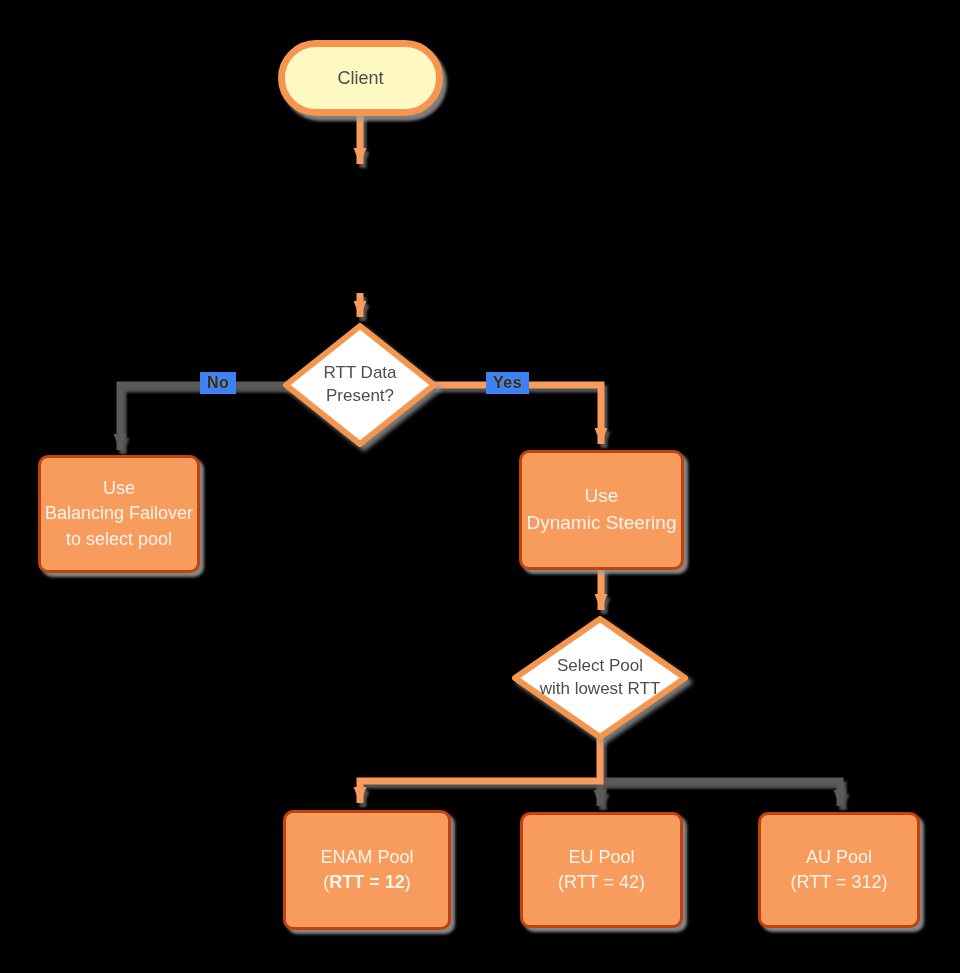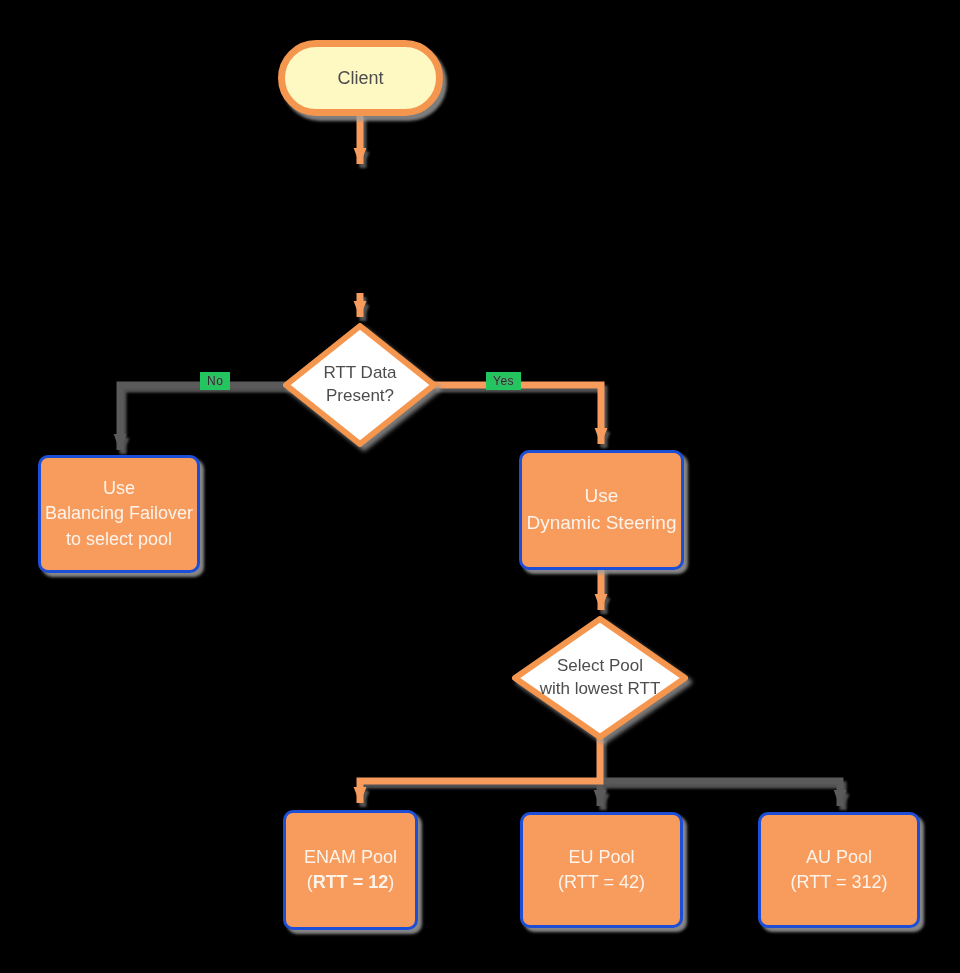--- a/index.html
+++ b/index.html
@@ -5,38 +5,38 @@
   html,body{margin:0;padding:0;background:#000;}
   .canvas{
     position:relative;width:960px;height:973px;background:#000000;
     font-family:"Liberation Sans",sans-serif;overflow:hidden;
   }
   .edges-svg{position:absolute;left:0;top:0;width:960px;height:973px;
     filter:drop-shadow(3px 4px 1px rgba(150,150,150,0.55));}
   .node{position:absolute;display:flex;flex-direction:column;align-items:center;
     justify-content:center;text-align:center;box-sizing:border-box;}
   .action{
-    background:#F89C5E;color:#FCF3EB;border:3px solid #1d4ed8;border-radius:10px;
+    background:#F89C5E;color:#FCF3EB;border:3px solid #c2410c;border-radius:10px;
     box-shadow:4px 4px 3px rgba(158,158,158,0.85);
     font-size:19px;line-height:1.4;
   }
   .action.no-rim{border:none;border-radius:8px;box-shadow:4px 4px 4px rgba(160,160,160,0.9);}
   .terminator{
     background:#fef9c3;color:#4D4D4D;border:7px solid #F5964F;border-radius:40px;
     font-size:18px;box-shadow:4px 5px 3px rgba(158,158,158,0.8);
   }
   .diamond-wrap{position:absolute;filter:drop-shadow(4px 4px 2px rgba(150,150,150,0.8));}
   .diamond-wrap svg{position:absolute;left:0;top:0;}
   .diamond-label{
     position:absolute;left:0;top:0;width:100%;height:100%;
     display:flex;flex-direction:column;align-items:center;justify-content:center;
     color:#4D4D4D;font-size:17px;line-height:1.35;text-align:center;
   }
   .edge-label{
-    position:absolute;background:#22c55e;color:#2D2D2D;font-size:12px;font-weight:normal;
+    position:absolute;background:#3b82f6;color:#2D2D2D;font-size:16px;font-weight:bold;
     padding:2px 7px;text-shadow:0 0 3px #8F8F8F;letter-spacing:0.5px;
   }
   .bold{font-weight:bold;}
 </style>
 </head>
 <body>
 
 <div class="canvas">
 
   <svg class="edges-svg">
@@ -92,21 +92,21 @@
   <div class="diamond-wrap" style="left:512px;top:616px;width:176px;height:124px;">
     <svg width="176" height="124" viewBox="0 0 176 124">
       <polygon points="88,3 173,62 88,121 3,62" fill="#ffffff" stroke="#F5964F" stroke-width="6" stroke-linejoin="round"></polygon>
     </svg>
     <div class="diamond-label">
       <div>Select Pool</div>
       <div>with lowest RTT</div>
     </div>
   </div>
 
-  <div class="node action" style="left:283px;top:810px;width:135px;height:120px;font-size:18px;">
+  <div class="node action" style="left:283px;top:810px;width:168px;height:120px;font-size:18px;">
     <div>ENAM Pool</div>
     <div>
       <span>(</span><span class="bold">RTT = 12</span><span>)</span>
     </div>
   </div>
 
   <div class="node action" style="left:520px;top:812px;width:163px;height:116px;font-size:18px;">
     <div>EU Pool</div>
     <div>(RTT = 42)</div>
   </div>

